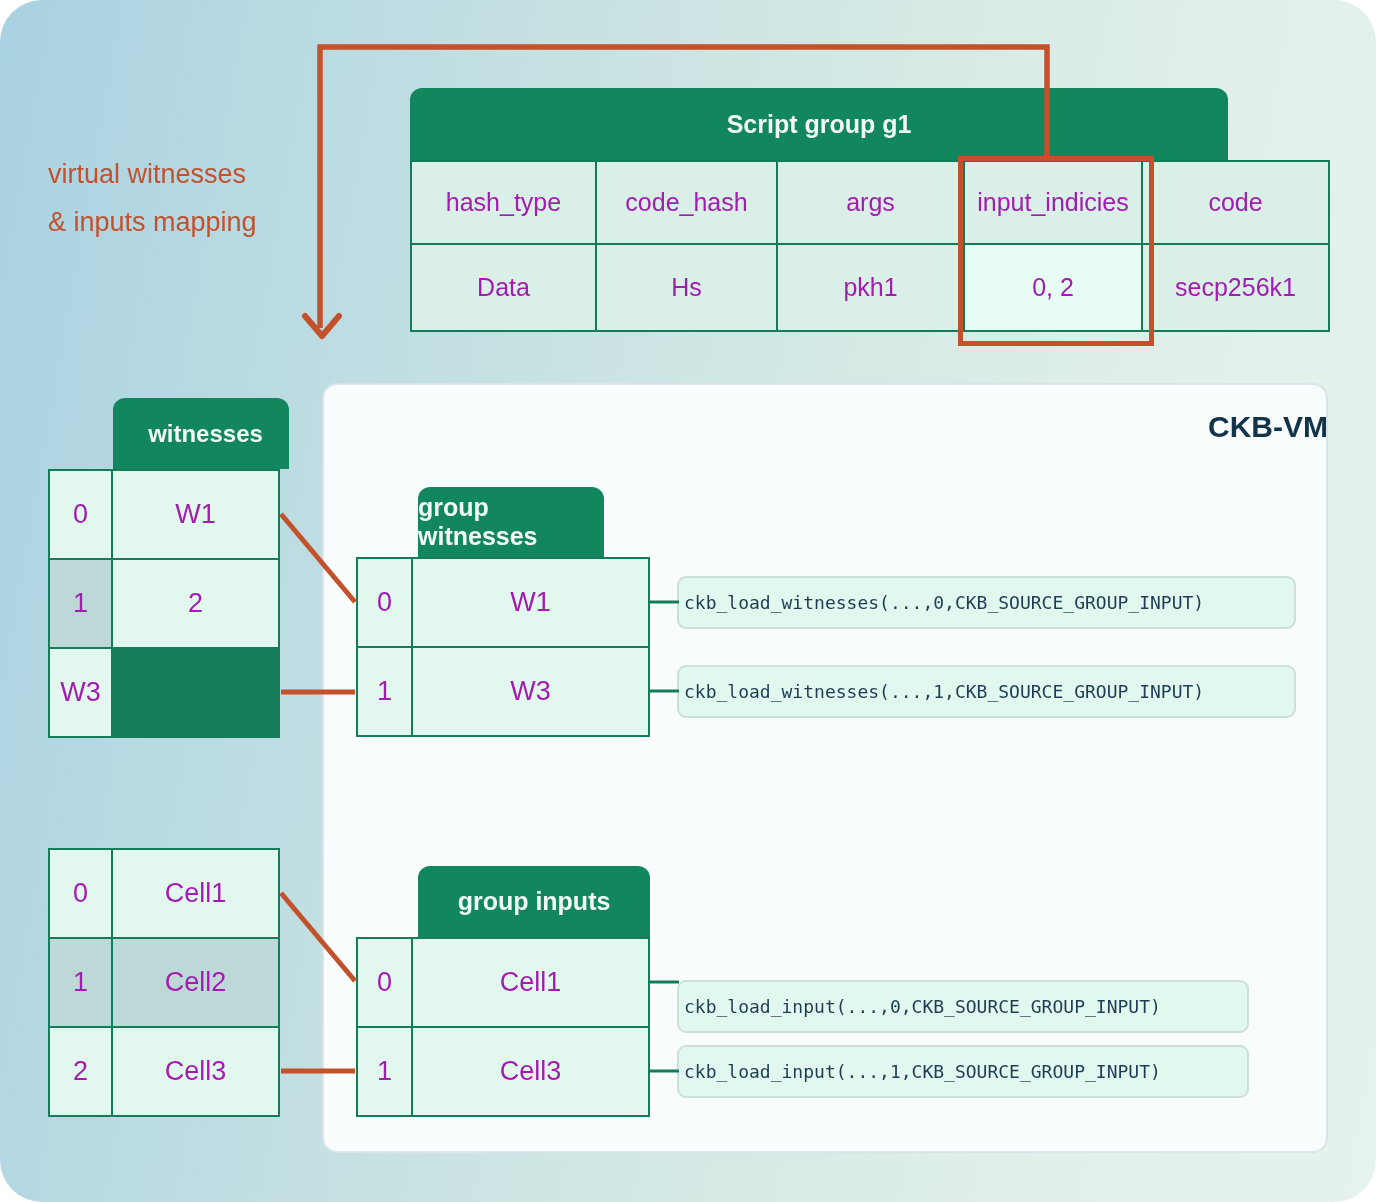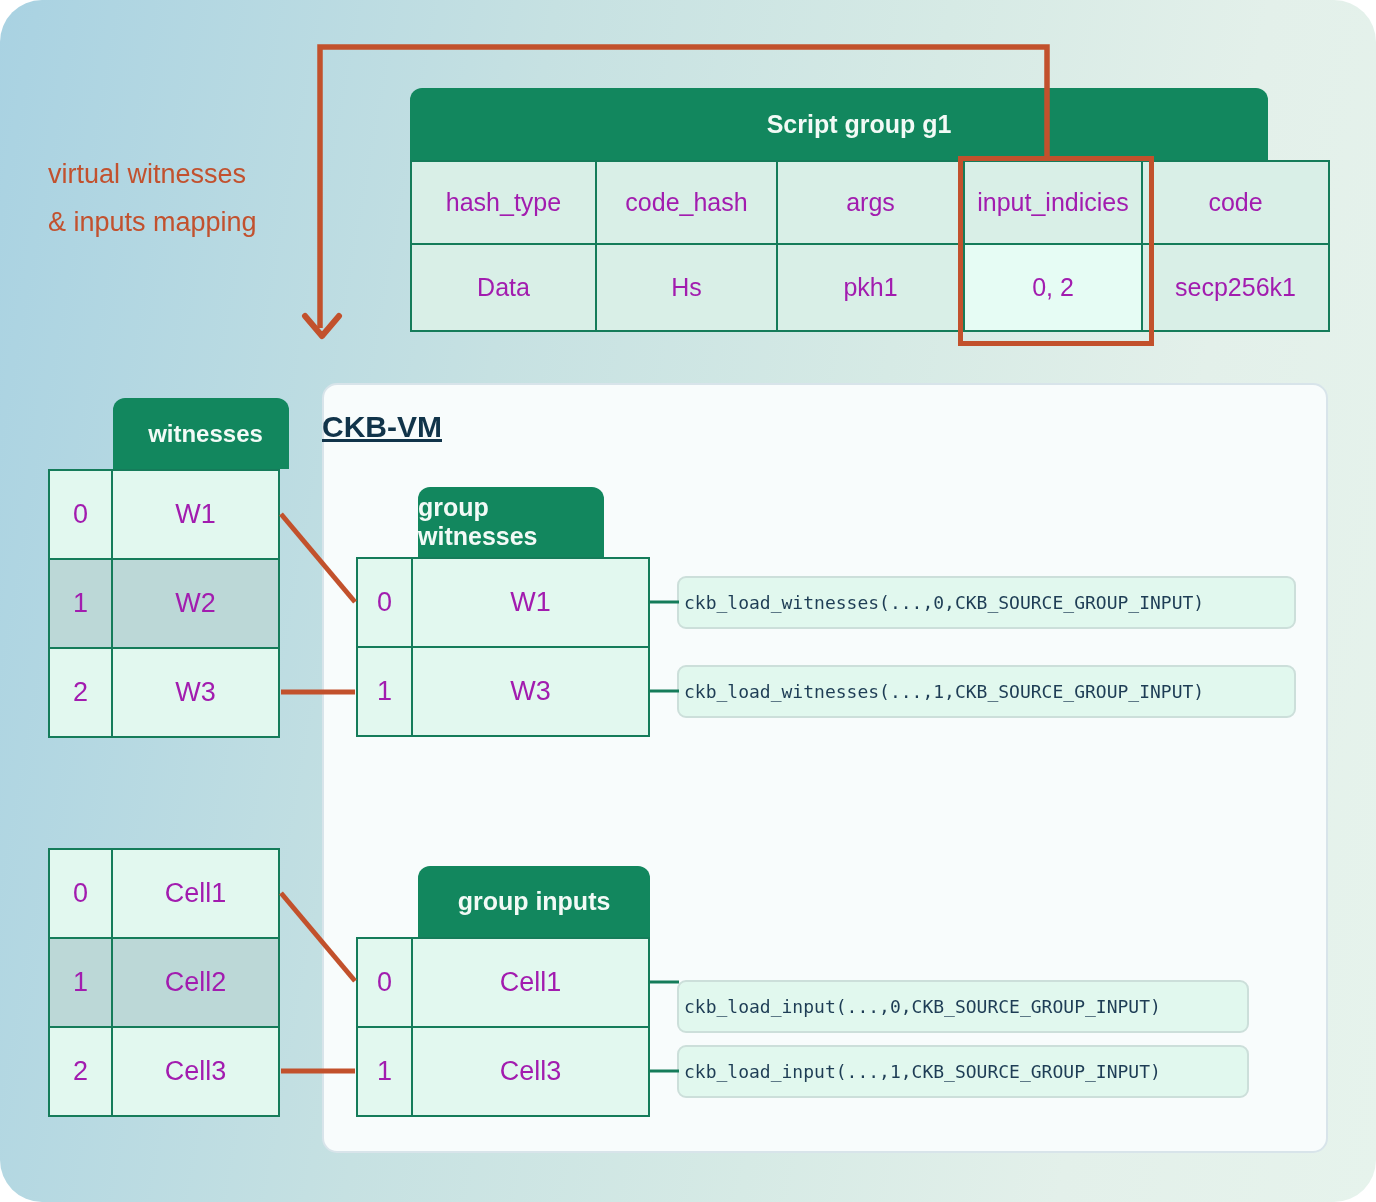--- a/index.html
+++ b/index.html
@@ -27,35 +27,35 @@
   }
   .cell{
     display:flex;align-items:center;justify-content:center;
     color:#a21caf;background:#e2f8ef;
   }
   .cell.top{background:#d9efe7;font-size:25px;}
   .cell.hl{background:#e6fcf4;}
   .cell.muted{background:#bcd8d7;}
   .cell.big{font-size:27px;}
   
-  .sg-header{left:410px;top:88px;width:818px;height:72px;font-size:25px;padding-left:40px;}
+  .sg-header{left:410px;top:88px;width:818px;height:72px;font-size:25px;}
   .sg-grid{left:410px;top:160px;grid-template-columns:183px 179px 185px 176px 185px;grid-template-rows:81px 85px;}
   .hl-box{
     position:absolute;left:958px;top:156px;width:186px;height:180px;
     border:5px solid #c2512c;z-index:12;pointer-events:none;
   }
   
   .vm-box{
     position:absolute;left:322px;top:383px;width:1006px;height:770px;
     background:#f8fcfc;border:2px solid #d8e4ea;border-radius:15px;z-index:1;
     box-sizing:border-box;
   }
   .vm-title{
-    position:absolute;left:322px;top:410px;width:1006px;text-align:left;
-    font-size:30px;font-weight:bold;color:#11344a;z-index:2;text-decoration:underline;
+    position:absolute;left:322px;top:410px;width:1006px;text-align:right;
+    font-size:30px;font-weight:bold;color:#11344a;z-index:2;
   }
   
   .w-header{left:113px;top:398px;width:167px;height:71px;font-size:24px;padding-left:9px;}
   .w-grid{left:48px;top:469px;grid-template-columns:61px 165px;grid-template-rows:87px 87px 87px;}
   .i-header{left:113px;top:777px;width:167px;height:71px;font-size:24px;}
   .i-grid{left:48px;top:848px;grid-template-columns:61px 165px;grid-template-rows:87px 87px 87px;}
   
   .gw-header{left:418px;top:487px;width:186px;height:70px;font-size:25px;}
   .gw-grid{left:356px;top:557px;grid-template-columns:53px 235px;grid-template-rows:87px 87px;}
   .gi-header{left:418px;top:866px;width:232px;height:71px;font-size:25px;}
@@ -100,21 +100,20 @@
   <div class="hl-box"></div>
 
   <div class="vm-box"></div>
   <div class="vm-title">CKB-VM</div>
 
   <div class="tbl-header w-header">witnesses</div>
   <div class="grid w-grid">
     <div class="cell big">0</div>
     <div class="cell big">W1</div>
     <div class="cell big muted">1</div>
-    <div class="cell big muted">W2</div>
     <div class="cell big">2</div>
     <div class="cell big">W3</div>
   </div>
 
   <div class="grid i-grid">
     <div class="cell big">0</div>
     <div class="cell big">Cell1</div>
     <div class="cell big muted">1</div>
     <div class="cell big muted">Cell2</div>
     <div class="cell big">2</div>

